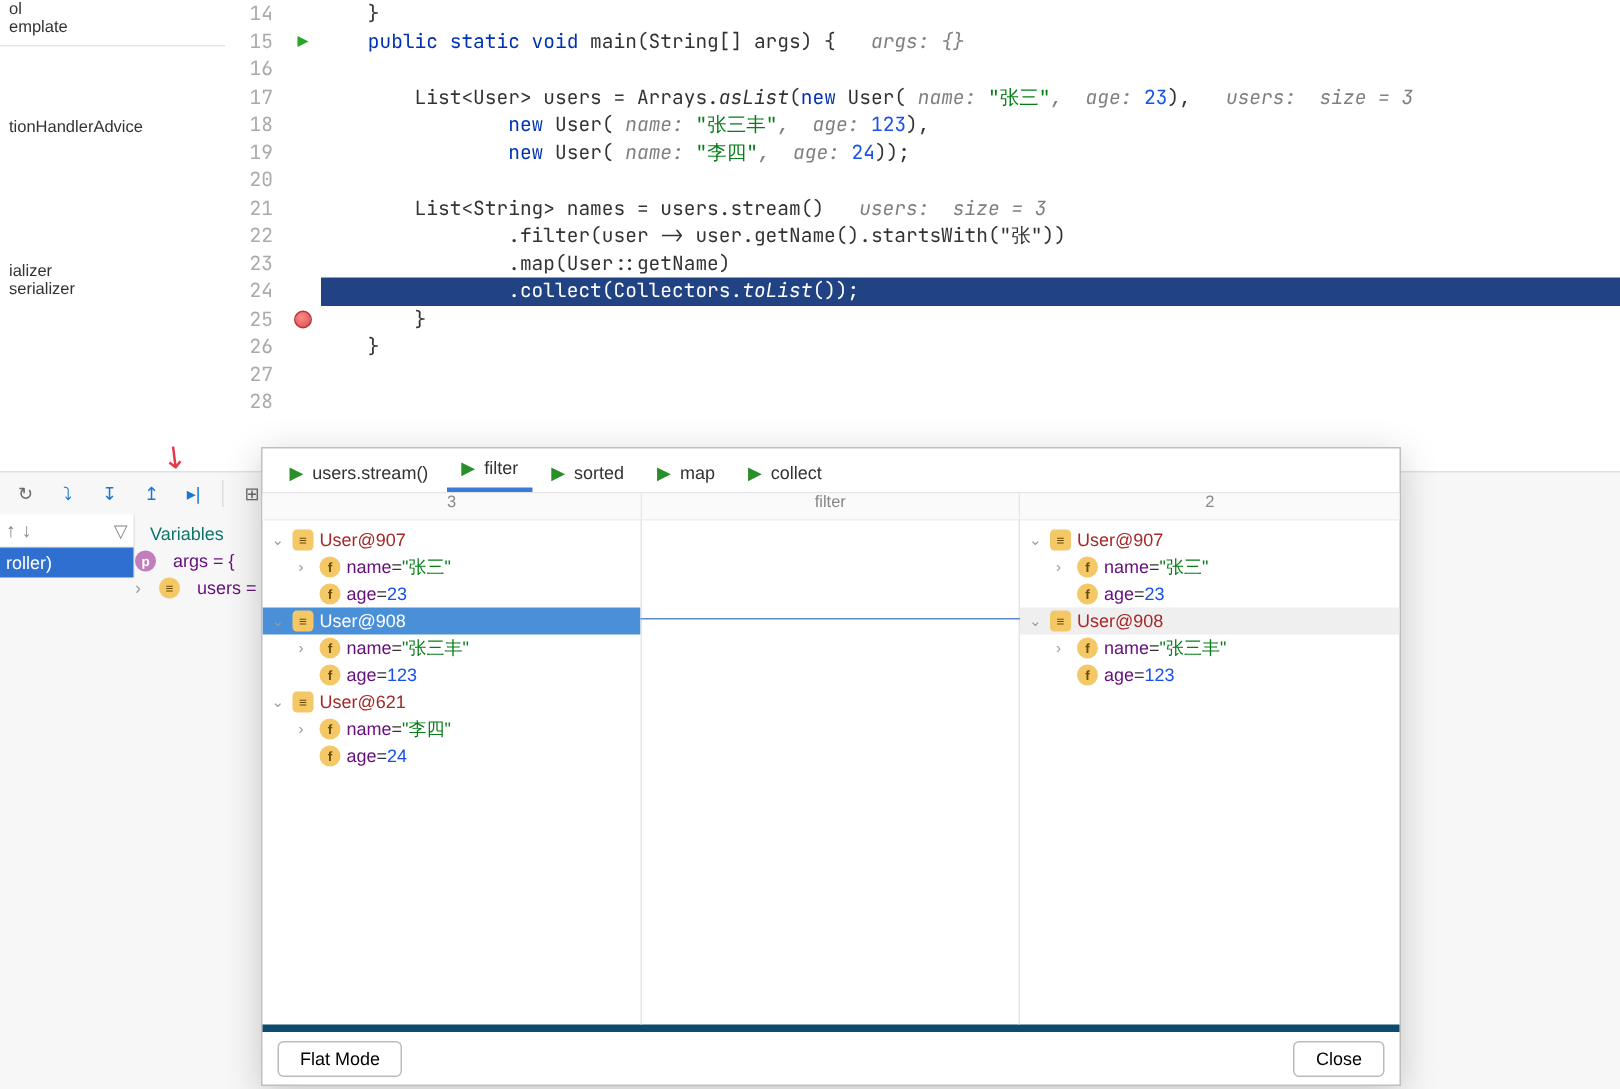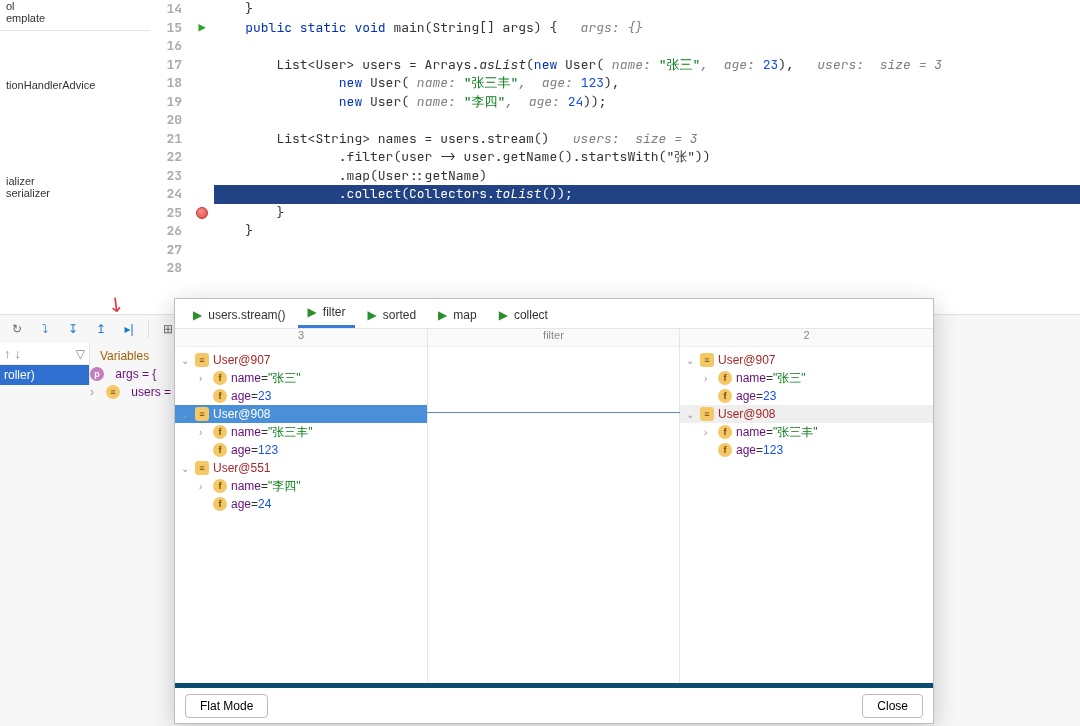--- a/index.html
+++ b/index.html
@@ -6,21 +6,21 @@
     html, body { width: 1080px; height: 726px; font-family: "Segoe UI", Arial, sans-serif; font-size: 12px; background: #fff; color: #333; overflow: hidden; }
     .root { position: relative; width: 100%; height: 100%; }
 
     
     .left-clipped { position: absolute; left: 0; top: 0; width: 150px; height: 300px; font-size: 11px; color: #333; }
     .left-clipped .item { padding: 0 6px; white-space: nowrap; overflow: hidden; }
     .left-clipped .hr { border-top: 1px solid #e5e5e5; margin: 6px 0; }
 
     
     .editor { position: absolute; left: 150px; right: 0; top: 0; height: 265px; background: #fff; display: flex; font-family: "JetBrains Mono", Consolas, monospace; font-size: 13px; line-height: 18.5px; }
-    .gutter { width: 40px; text-align: right; color: #aaa; padding-top: 0; padding-right: 8px; user-select: none; background: #fff; font-weight: bold; }
+    .gutter { width: 40px; text-align: right; color: #aaa; padding-top: 0; padding-right: 8px; user-select: none; background: #fff; }
     .gutter .ln { height: 18.5px; }
     .gutter-icons { width: 24px; }
     .gutter-icons .gi { height: 18.5px; display: flex; align-items: center; justify-content: center; }
     .code { flex: 1; padding-top: 0; overflow: hidden; position: relative; }
     .code .line { height: 18.5px; white-space: pre; }
     .code .hl { background: #214283; color: #fff; }
     .kw { color: #0033b3; }
     .fnew { color: #0033b3; }
     .str { color: #067d17; }
     .num { color: #1750eb; }
@@ -34,21 +34,21 @@
     
     .lower { position: absolute; left: 0; right: 0; top: 314px; bottom: 0; border-top: 1px solid #e0e0e0; background: #f7f7f7; }
 
     .toolbar-row { position: absolute; left: 0; top: 0; height: 28px; display: flex; align-items: center; gap: 6px; padding: 0 6px; }
     .toolbar-row .tbtn { width: 22px; height: 22px; display:flex; align-items:center; justify-content:center; color: #6a6a6a; border-radius: 3px; }
     .toolbar-row .sep { width: 1px; height: 18px; background: #ddd; margin: 0 2px; }
     .toolbar-row .highlighted { border: 2px solid #e63946; border-radius: 4px; }
 
     .arrow-annot { position: absolute; left: 108px; top: -23px; color: #e63946; font-size: 20px; transform: rotate(38deg); }
 
-    .var-header { position: absolute; left: 90px; top: 28px; font-size: 12px; padding: 6px 10px; color: #a16207; }
+    .var-header { position: absolute; left: 90px; top: 28px; font-size: 12px; padding: 6px 10px; color: #0f766e; }
     .var-tree { position: absolute; left: 90px; top: 50px; font-size: 12px; color: #333; }
     .var-tree .row { height: 18px; display: flex; align-items: center; gap: 4px; }
     .var-tree .ic { width: 14px; height: 14px; border-radius: 50%; display:inline-flex; align-items:center; justify-content:center; font-size:9px; font-weight:bold; }
     .ic-p { background: #c27dbc; color: #fff; }
     .var-name { color: #660e7a; }
 
     .frames { position: absolute; left: 0; top: 28px; width: 90px; border-right: 1px solid #e5e5e5; background: #fff; }
     .frames .frow { height: 20px; display:flex; align-items:center; padding: 0 4px; font-size: 12px; color:#666; }
     .frames .frow.sel { background: #2f6fd0; color: #fff; }
     .frames .tbtnrow { height: 22px; display:flex; align-items:center; gap:4px; padding: 0 4px; border-bottom:1px solid #eee; }
@@ -263,21 +263,21 @@
             <div class="node d2">
                 <span class="tw"></span>
                 <span class="chip chip-f">f</span>
                 <span class="fld-name">age</span>
                 <span> = </span>
                 <span class="fld-val-num">123</span>
               </div>
             <div class="node d1">
                 <span class="tw">⌄</span>
                 <span class="chip chip-obj">≡</span>
-                <span class="obj-lbl">User@551</span>
+                <span class="obj-lbl">User@621</span>
               </div>
             <div class="node d2">
                 <span class="tw">›</span>
                 <span class="chip chip-f">f</span>
                 <span class="fld-name">name</span>
                 <span> = </span>
                 <span class="fld-val-str">"李四"</span>
               </div>
             <div class="node d2">
                 <span class="tw"></span>

